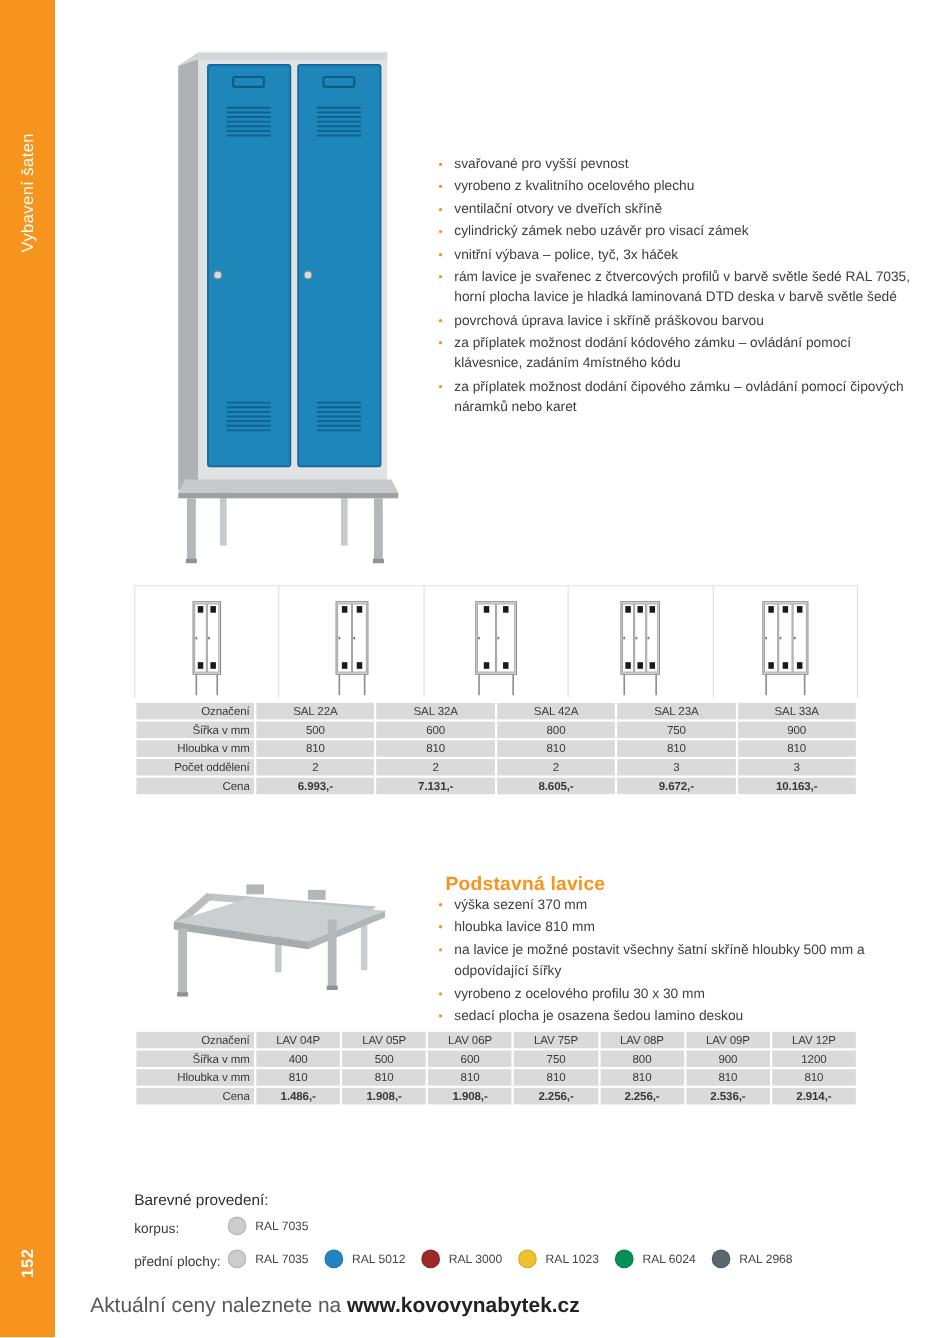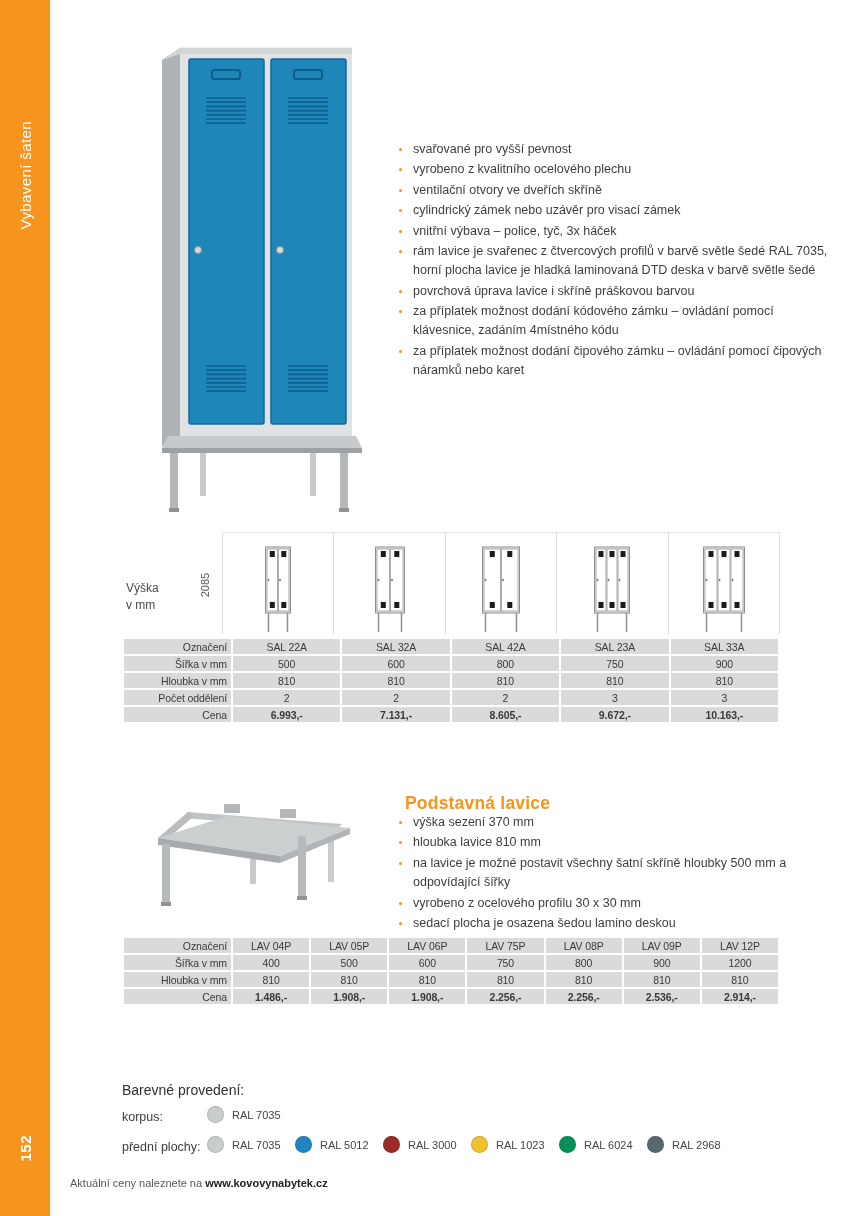--- a/index.html
+++ b/index.html
@@ -51,21 +51,21 @@
   
   .colors-title{position:absolute;left:122px;top:1082px;font-size:14px;color:#2f2f2f;}
   .swatch-caption{position:absolute;left:122px;font-size:12.5px;color:#3c3c3c;}
   .swatch-row{position:absolute;left:207px;display:flex;}
   .swatch-item{width:88px;display:flex;align-items:center;gap:8px;}
   .swatch-circle{width:17px;height:17px;border-radius:50%;flex:0 0 17px;
         box-shadow:inset 0 0 0 1px rgba(0,0,0,.12);}
   .swatch-label{font-size:11px;color:#444;white-space:nowrap;}
 
   
-  .footer{position:absolute;left:70px;top:1177px;font-size:11px;color:#58585a;}
+  .footer{position:absolute;left:82px;top:1177px;font-size:19px;color:#58585a;}
   .footer .url{font-weight:bold;color:#222;}
 </style>
 </head>
 <body>
 
 <div class="page">
 
   <div class="sidebar">
     <div class="sidebar-label">
       <span>Vybavení šaten</span>
@@ -147,27 +147,20 @@
     <li>ventilační otvory ve dveřích skříně</li>
     <li>cylindrický zámek nebo uzávěr pro visací zámek</li>
     <li>vnitřní výbava – police, tyč, 3x háček</li>
     <li>rám lavice je svařenec z čtvercových profilů v barvě světle šedé RAL 7035, horní plocha lavice je hladká laminovaná DTD deska v barvě světle šedé</li>
     <li>povrchová úprava lavice i skříně práškovou barvou</li>
     <li>za příplatek možnost dodání kódového zámku – ovládání pomocí klávesnice, zadáním 4místného kódu</li>
     <li>za příplatek možnost dodání čipového zámku – ovládání pomocí čipových náramků nebo karet</li>
   </ul>
 
   <div class="diagram-row">
-    <div class="diag-label">
-      <div class="vlabel">
-        <div>Výška</div>
-        <div>v mm</div>
-      </div>
-      <div class="hval">2085</div>
-    </div>
     <div class="diag-cell">
         <svg width="48" height="92" viewBox="0 0 48 92">
           <rect x="11.5" y="4" width="25" height="66" fill="#e6e6e6" stroke="#8f8f8f" stroke-width="1"></rect>
           <rect x="13.0" y="6" width="10.5" height="62" fill="#fff" stroke="#9a9a9a" stroke-width="0.8"></rect>
           <rect x="15.8" y="8" width="5" height="6" fill="#1a1a1a"></rect>
           <rect x="15.8" y="59" width="5" height="6" fill="#1a1a1a"></rect>
           <rect x="13.7" y="36" width="1.6" height="2.2" fill="#777"></rect>
           <rect x="24.5" y="6" width="10.5" height="62" fill="#fff" stroke="#9a9a9a" stroke-width="0.8"></rect>
           <rect x="27.3" y="8" width="5" height="6" fill="#1a1a1a"></rect>
           <rect x="27.3" y="59" width="5" height="6" fill="#1a1a1a"></rect>

